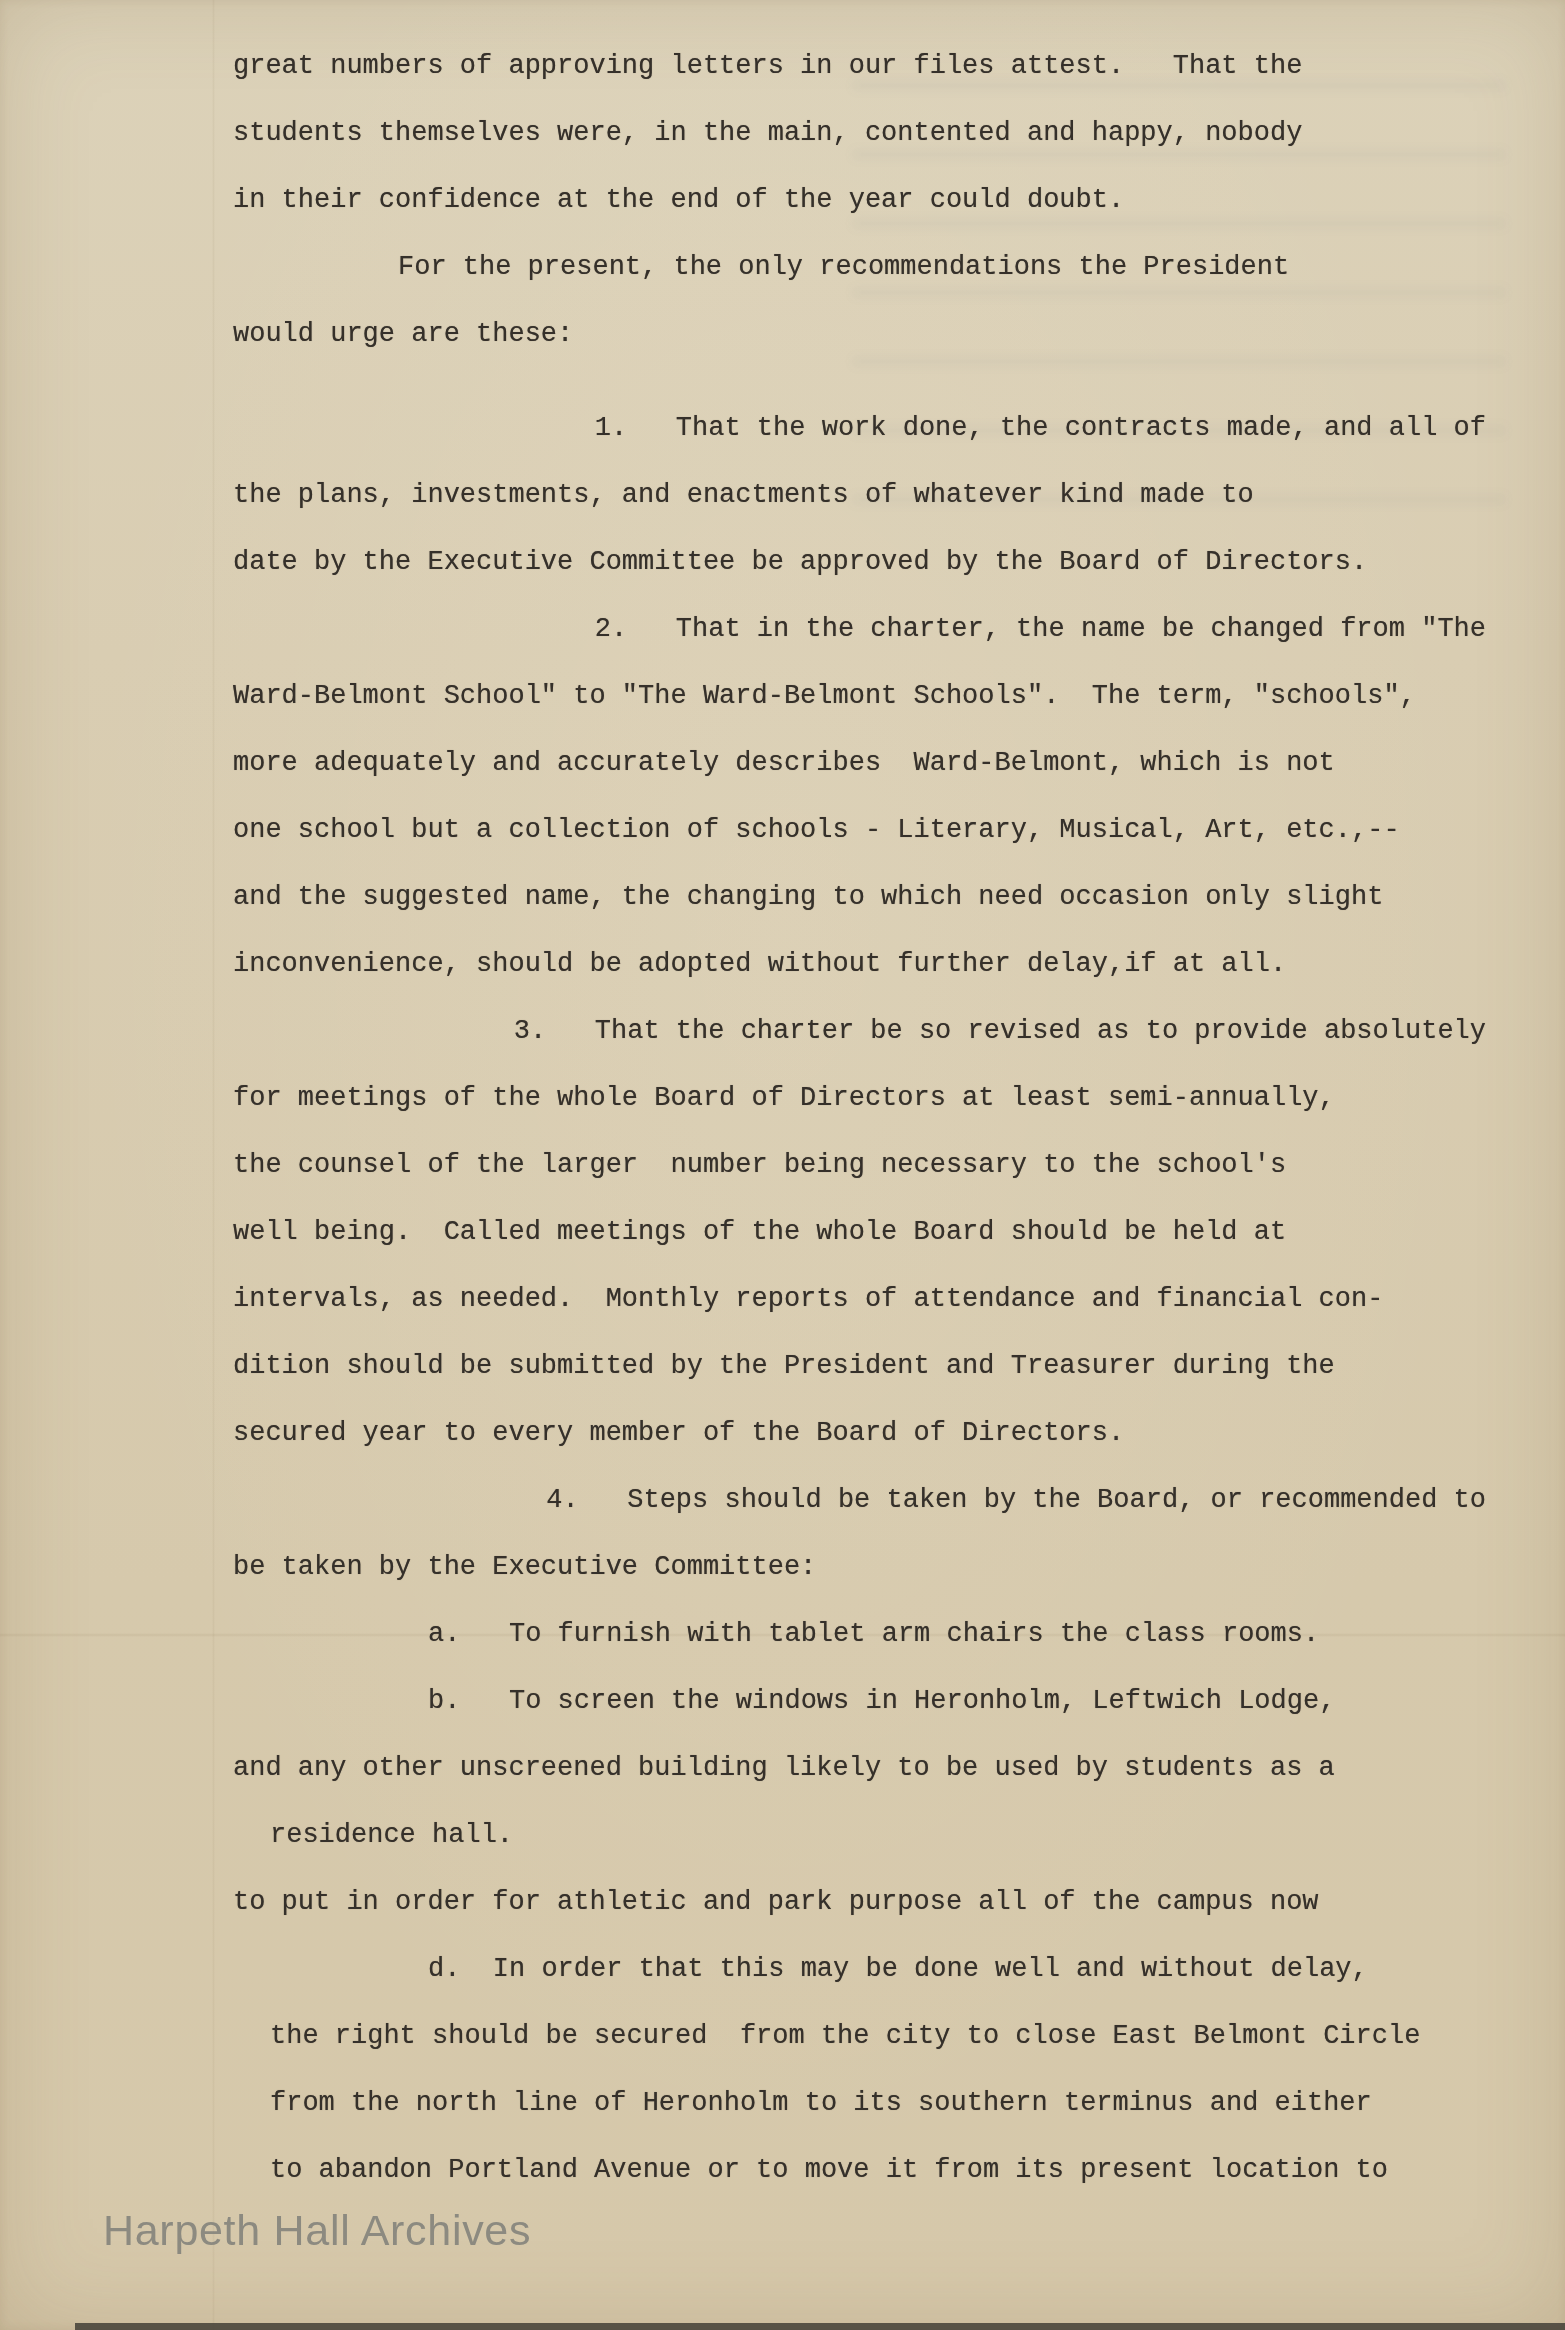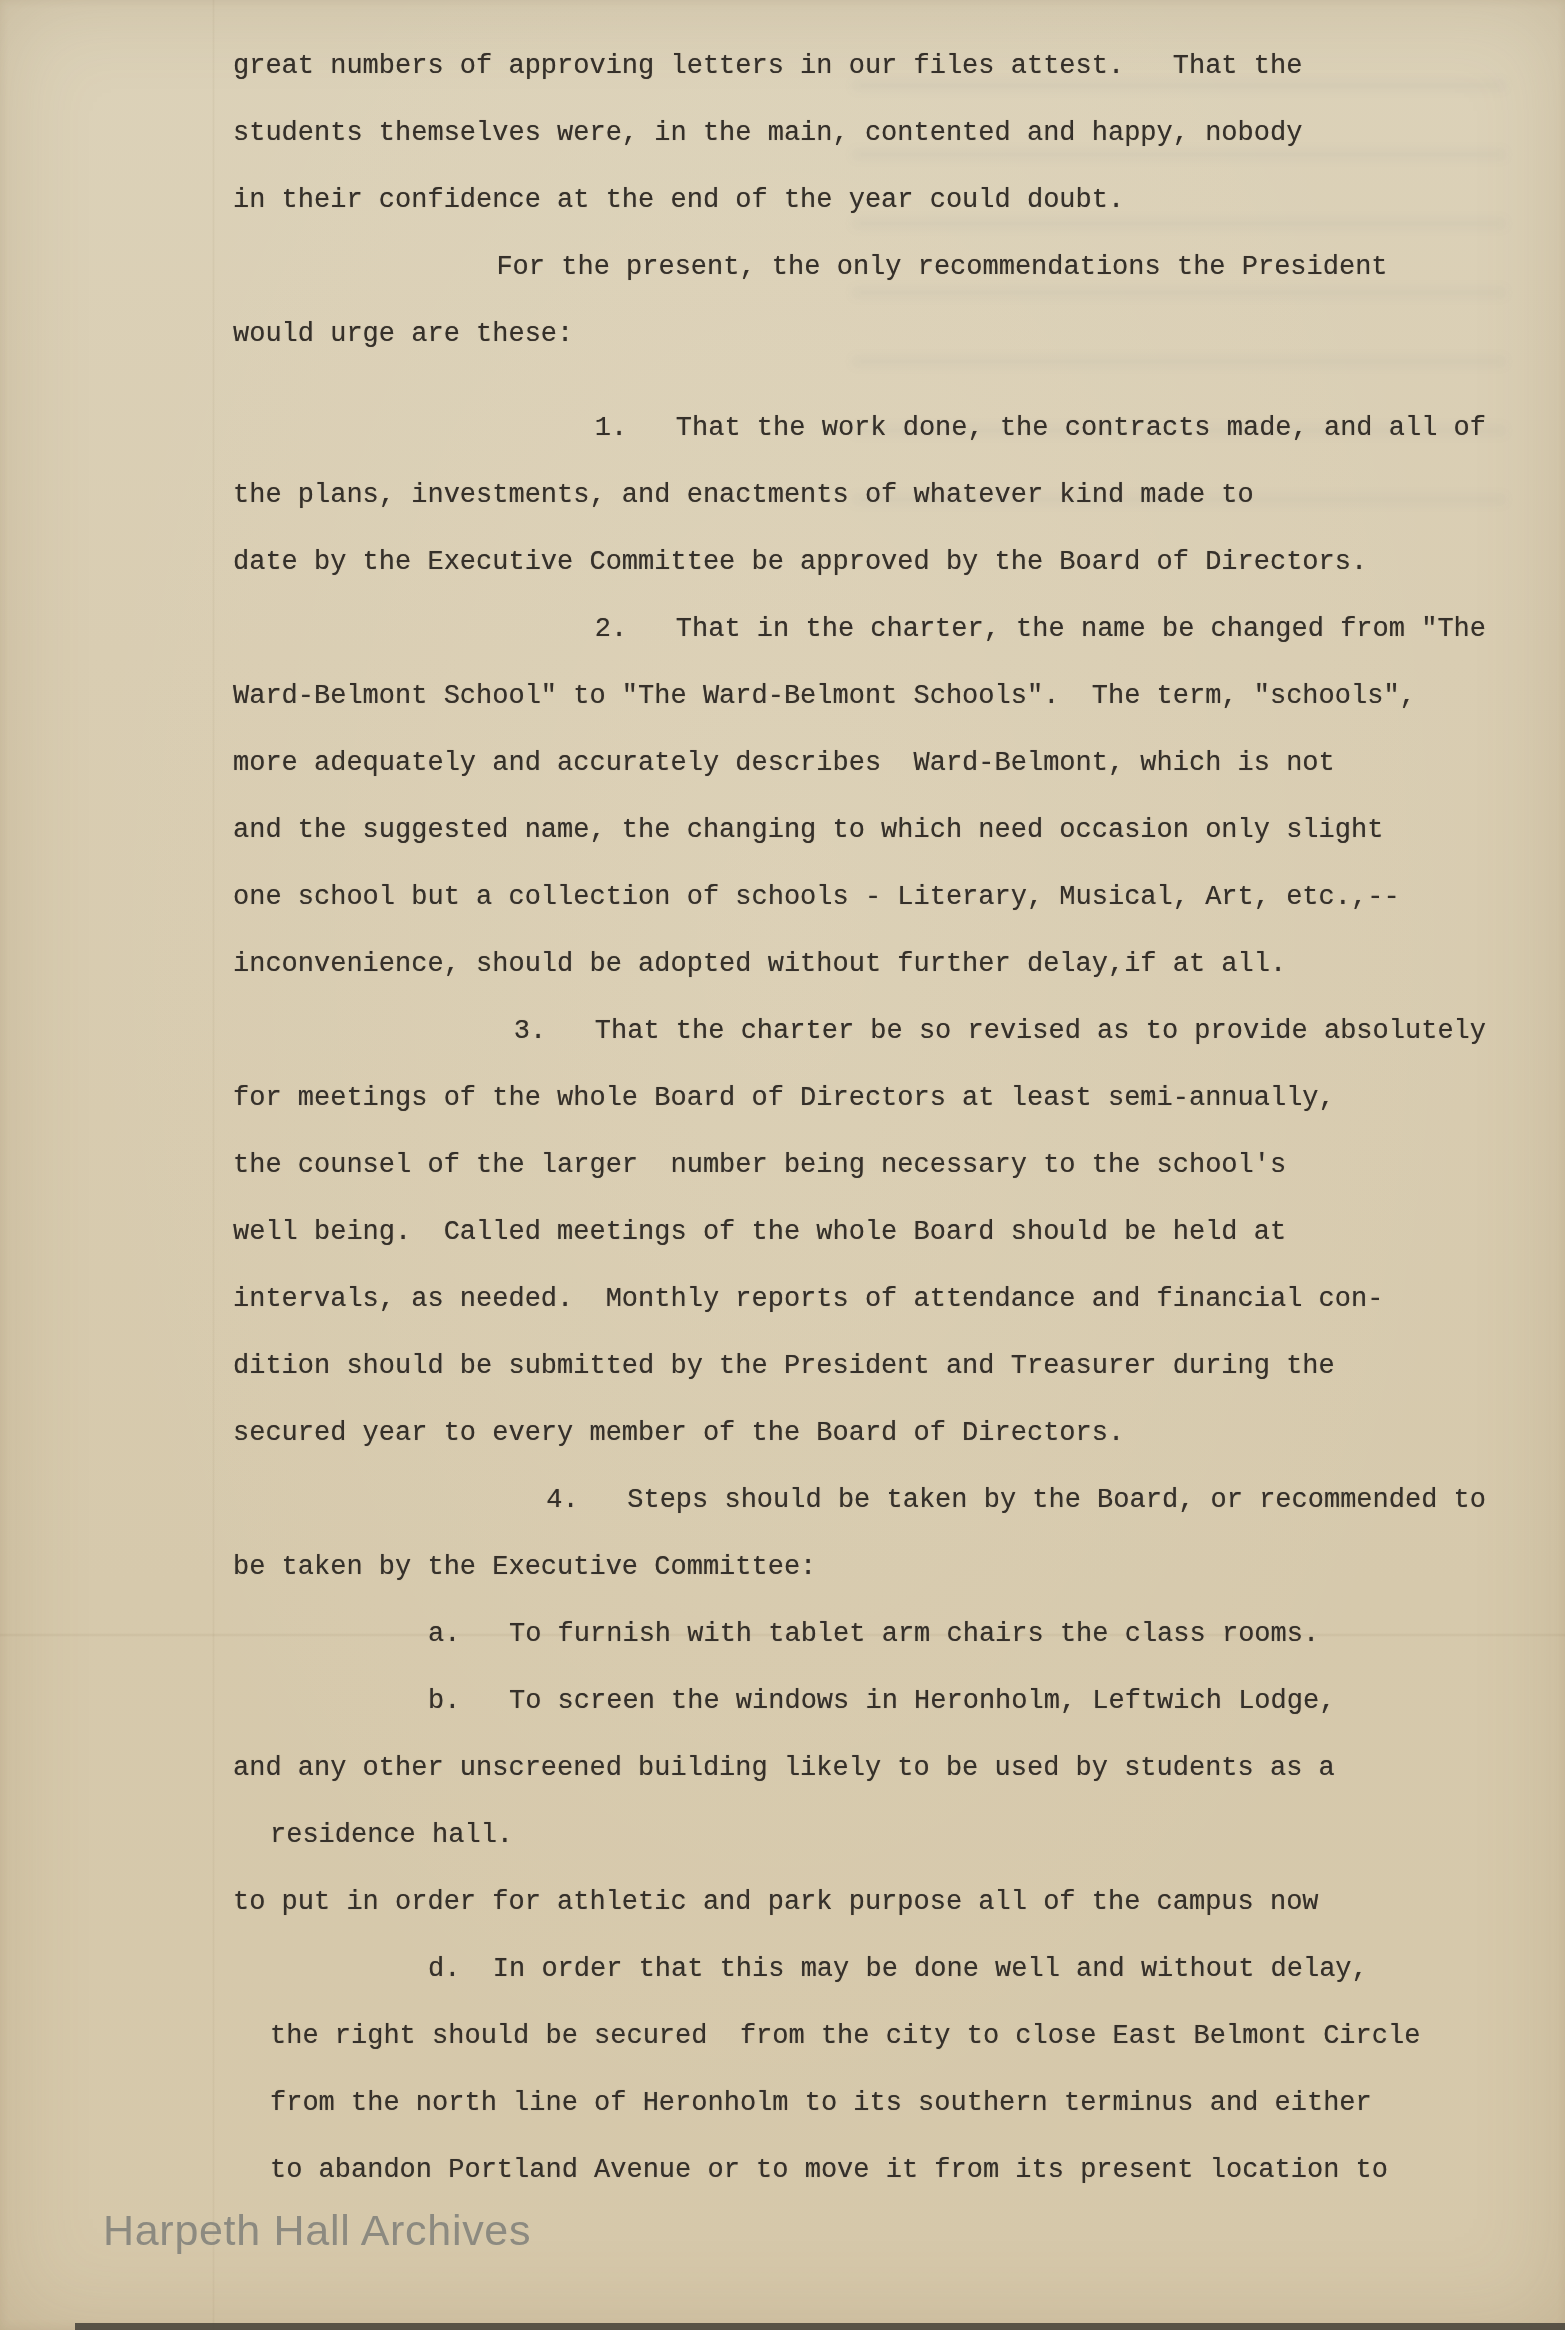--- a/index.html
+++ b/index.html
@@ -88,21 +88,21 @@
     right: 80px;
     padding-top: 33px;
     font-size: 27px;
     line-height: 67px;
     color: #35302a;
     text-shadow: 0 0 0.7px rgba(44, 39, 32, 0.55);
   }
 
   .line { white-space: pre; }
   .ind-none  { padding-left: 0; }
-  .ind-para  { padding-left: 165px; text-align: center; }
+  .ind-para  { padding-left: 165px; }
   .ind-num   { padding-left: 175px; text-align: right; }
   .ind-sub   { padding-left: 195px; }
   .ind-shift { padding-left: 37px; }
   .extra     { margin-top: 27px; }
 </style>
 </head>
 <body>
 
 <div class="page">
   <div class="ghost"></div>
@@ -113,22 +113,22 @@
       <div class="line ind-none">students themselves were, in the main, contented and happy, nobody</div>
       <div class="line ind-none">in their confidence at the end of the year could doubt.</div>
       <div class="line ind-para">For the present, the only recommendations the President</div>
       <div class="line ind-none">would urge are these:</div>
       <div class="line ind-num extra">1.   That the work done, the contracts made, and all of</div>
       <div class="line ind-none">the plans, investments, and enactments of whatever kind made to</div>
       <div class="line ind-none">date by the Executive Committee be approved by the Board of Directors.</div>
       <div class="line ind-num">2.   That in the charter, the name be changed from "The</div>
       <div class="line ind-none">Ward-Belmont School" to "The Ward-Belmont Schools".  The term, "schools",</div>
       <div class="line ind-none">more adequately and accurately describes  Ward-Belmont, which is not</div>
+      <div class="line ind-none">one school but a collection of schools - Literary, Musical, Art, etc.,--</div>
       <div class="line ind-none">and the suggested name, the changing to which need occasion only slight</div>
-      <div class="line ind-none">one school but a collection of schools - Literary, Musical, Art, etc.,--</div>
       <div class="line ind-none">inconvenience, should be adopted without further delay,if at all.</div>
       <div class="line ind-num">3.   That the charter be so revised as to provide absolutely</div>
       <div class="line ind-none">for meetings of the whole Board of Directors at least semi-annually,</div>
       <div class="line ind-none">the counsel of the larger  number being necessary to the school's</div>
       <div class="line ind-none">well being.  Called meetings of the whole Board should be held at</div>
       <div class="line ind-none">intervals, as needed.  Monthly reports of attendance and financial con-</div>
       <div class="line ind-none">dition should be submitted by the President and Treasurer during the</div>
       <div class="line ind-none">secured year to every member of the Board of Directors.</div>
       <div class="line ind-num">4.   Steps should be taken by the Board, or recommended to</div>
       <div class="line ind-none">be taken by the Executive Committee:</div>

